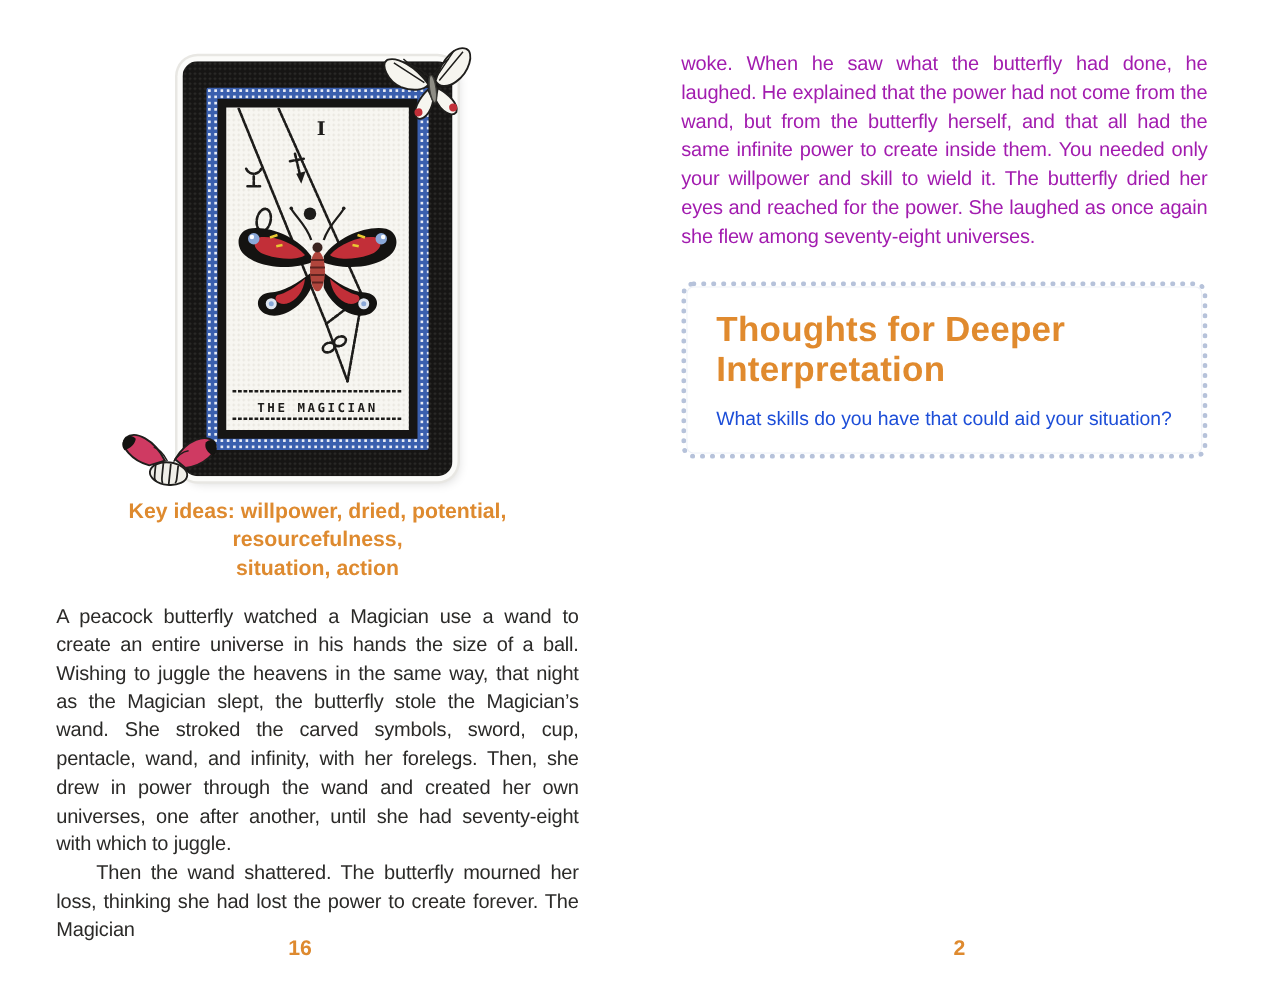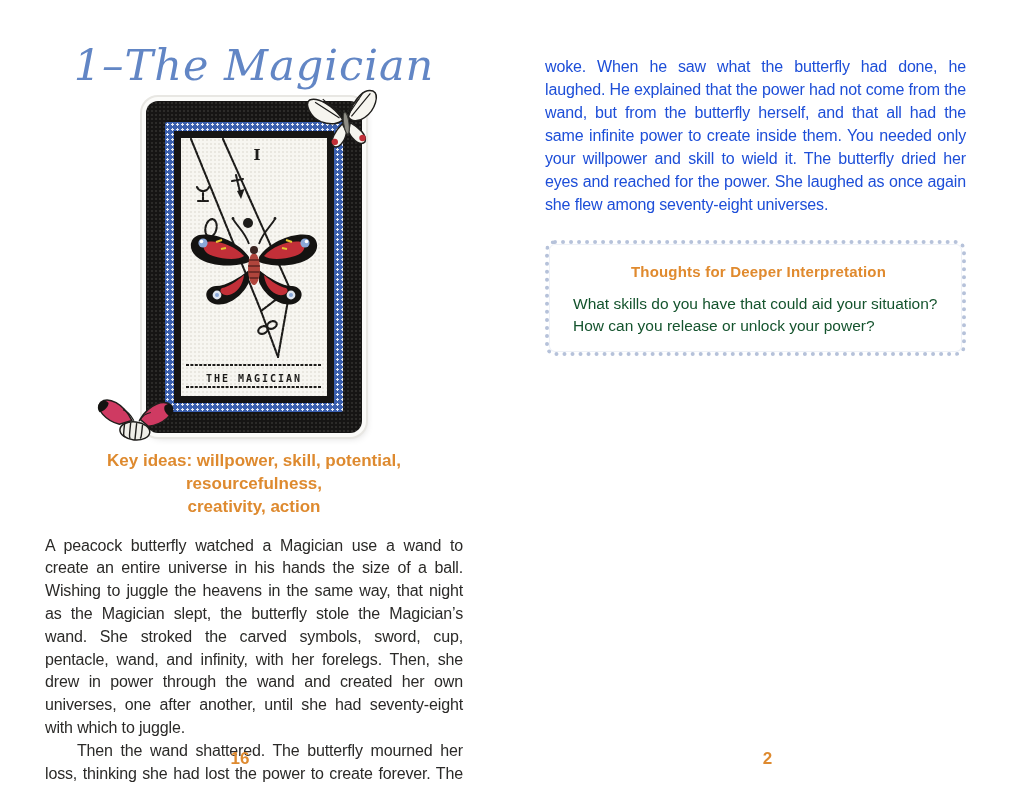--- a/index.html
+++ b/index.html
@@ -30,44 +30,43 @@
   .bfly-bl { bottom:-22px; left:-52px; width:84px; height:70px; }
 
   .key-ideas { margin-top:16px; text-align:center; color:#de8a2f; font-weight:bold;
                font-size:17px; line-height:23px; }
   .body-text { margin-top:17px; color:#2b2a28; font-size:16px; line-height:22.8px;
                text-align:justify; letter-spacing:-0.15px; }
   .body-text p + p { text-indent:32px; }
 
   
   .right-col { position:absolute; left:545px; top:40px; width:421px; }
-  .right-body { color:#1d4ed8; font-size:16px; line-height:23px; text-align:justify;
-                letter-spacing:-0.15px;margin-top:15px; }
+  .right-body { color:#a21caf; font-size:16px; line-height:23px; text-align:justify;
+                letter-spacing:-0.15px; }
   .thoughts-box { margin-top:24px; border:4px dotted #b6c2da; border-radius:10px;
                   box-shadow:0 0 0 1px #eef1f7 inset; padding:19px 18px 16px 24px;
                   background:#fff; }
-  .thoughts-heading { color:#e08a2e; font-weight:bold; font-size:15px;
-                      text-align:center; letter-spacing:0.2px; }
-  .thoughts-questions { margin-top:13px; color:#14532d; font-size:15.5px;
+  .thoughts-heading { color:#e08a2e; font-weight:bold; font-size:28px;
+                      letter-spacing:0.2px; }
+  .thoughts-questions { margin-top:13px; color:#1d4ed8; font-size:15.5px;
                         line-height:21.5px; }
 
   
   .pagenum { position:absolute; top:749px; color:#de8a2f; font-weight:bold;
              font-size:17px; text-align:center; }
   .pn-left { left:45px; width:390px; }
   .pn-right { left:545px; width:445px; }
 </style>
 </head>
 <body>
 
 <div class="spread">
 
   <div class="left-col">
 
-    <div class="title">1–The Magician</div>
 
     <div class="card-wrap">
       <div class="card">
         <div class="blue-band">
           <div class="inner-black">
             <div class="white-field">
               <svg viewBox="0 0 146 256" aria-hidden="true">
 
                 <text x="76" y="21" text-anchor="middle" font-family="DejaVu Serif, serif" font-weight="bold" font-size="15" fill="#1d1c1a">I</text>
 
@@ -164,38 +163,37 @@
           <path d="M46,34 C54,17 68,11 76,17 C81,24 69,37 55,40 Z" fill="#cf3a62" stroke="#1f1e1c" stroke-width="1.5"></path>
           <path d="M76,17 C79,20 79,25 76,28 C71,26 68,22 69,18 C72,15 74,15 76,17 Z" fill="#141311"></path>
           <ellipse cx="42" cy="46" rx="15" ry="9" fill="#efeee8" stroke="#1f1e1c" stroke-width="1.5"></ellipse>
           <path d="M31,40 C31,52 31,52 33,53 M37,38 C37,52 37,52 38,54 M43,38 C43,53 43,53 43,55 M49,39 C49,52 49,52 48,53" stroke="#1f1e1c" stroke-width="1.4" fill="none"></path>
           <path d="M40,36 C36,30 32,27 28,26 M45,36 C48,30 52,27 56,26" stroke="#1f1e1c" stroke-width="1.2" fill="none"></path>
         </g>
       </svg>
     </div>
 
     <div class="key-ideas">
-      <div>Key ideas: willpower, skill, potential, resourcefulness,</div>
-      <div>creativity, action</div>
+      <div>Key ideas: willpower, dried, potential, resourcefulness,</div>
+      <div>situation, action</div>
     </div>
 
     <div class="body-text">
       <p>A peacock butterfly watched a Magician use a wand to create an entire universe in his hands the size of a ball. Wishing to juggle the heavens in the same way, that night as the Magician slept, the butterfly stole the Magician’s wand. She stroked the carved symbols, sword, cup, pentacle, wand, and infinity, with her forelegs. Then, she drew in power through the wand and created her own universes, one after another, until she had seventy-eight with which to juggle.</p>
       <p>Then the wand shattered. The butterfly mourned her loss, thinking she had lost the power to create forever. The Magician</p>
     </div>
   </div>
 
   <div class="right-col">
     <p class="right-body">woke. When he saw what the butterfly had done, he laughed. He explained that the power had not come from the wand, but from the butterfly herself, and that all had the same infinite power to create inside them. You needed only your willpower and skill to wield it. The butterfly dried her eyes and reached for the power. She laughed as once again she flew among seventy-eight universes.</p>
 
     <div class="thoughts-box">
       <div class="thoughts-heading">Thoughts for Deeper Interpretation</div>
       <div class="thoughts-questions">
         <div>What skills do you have that could aid your situation?</div>
-        <div>How can you release or unlock your power?</div>
       </div>
     </div>
   </div>
 
   <div class="pagenum pn-left">16</div>
   <div class="pagenum pn-right">2</div>
 
 </div>
 
 </body></html>

